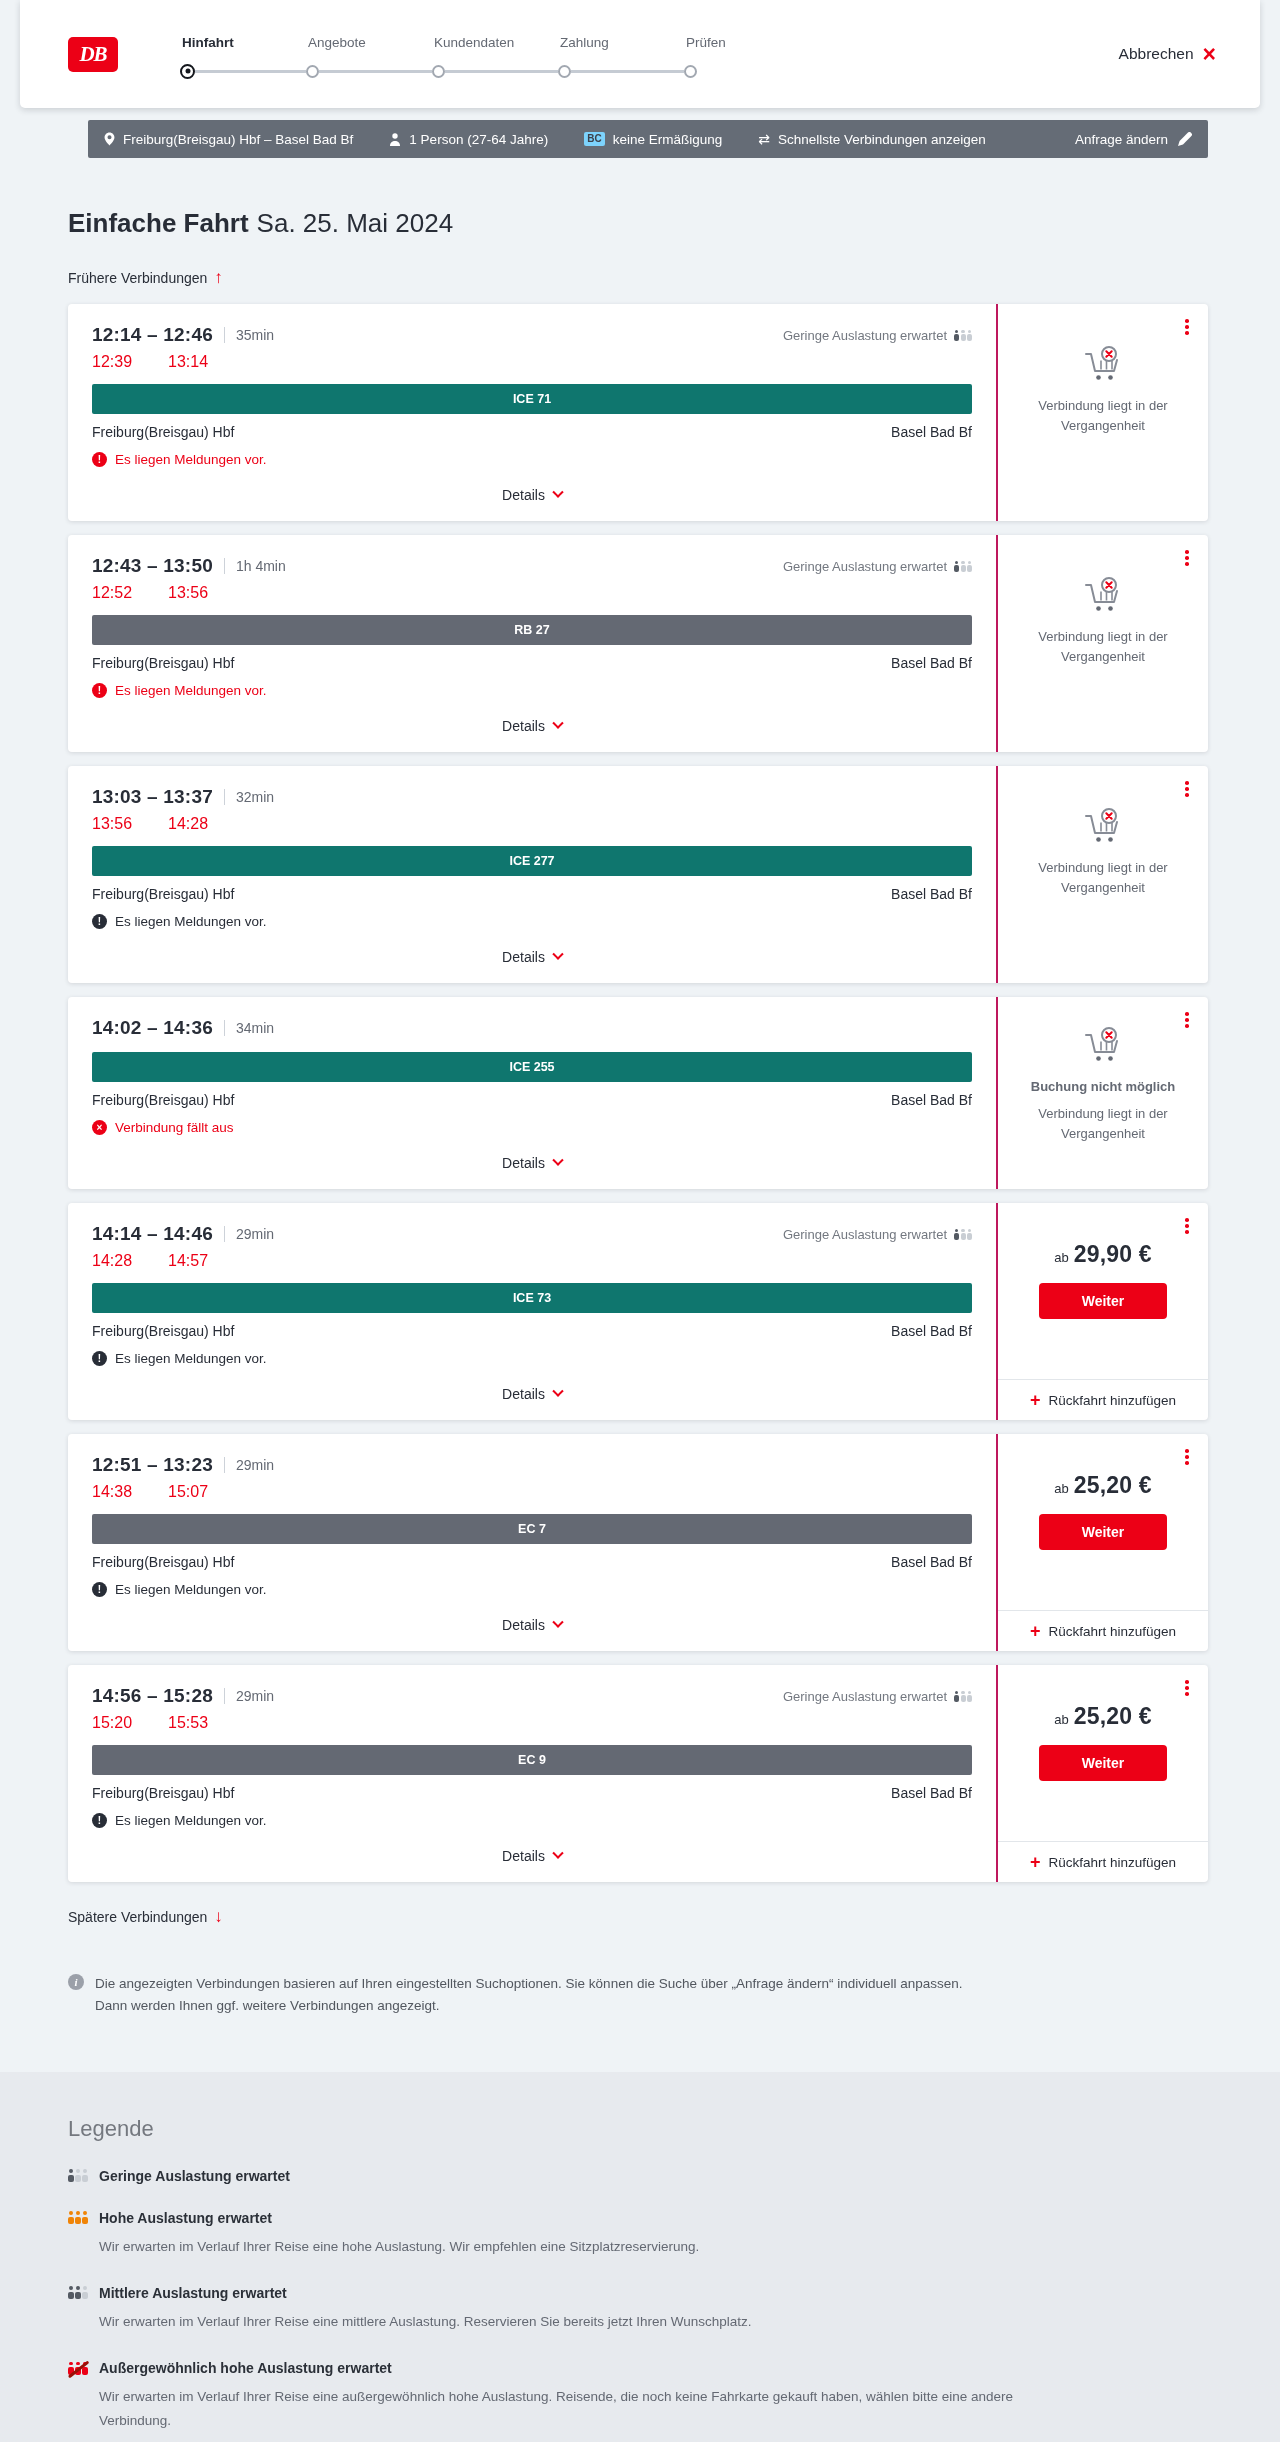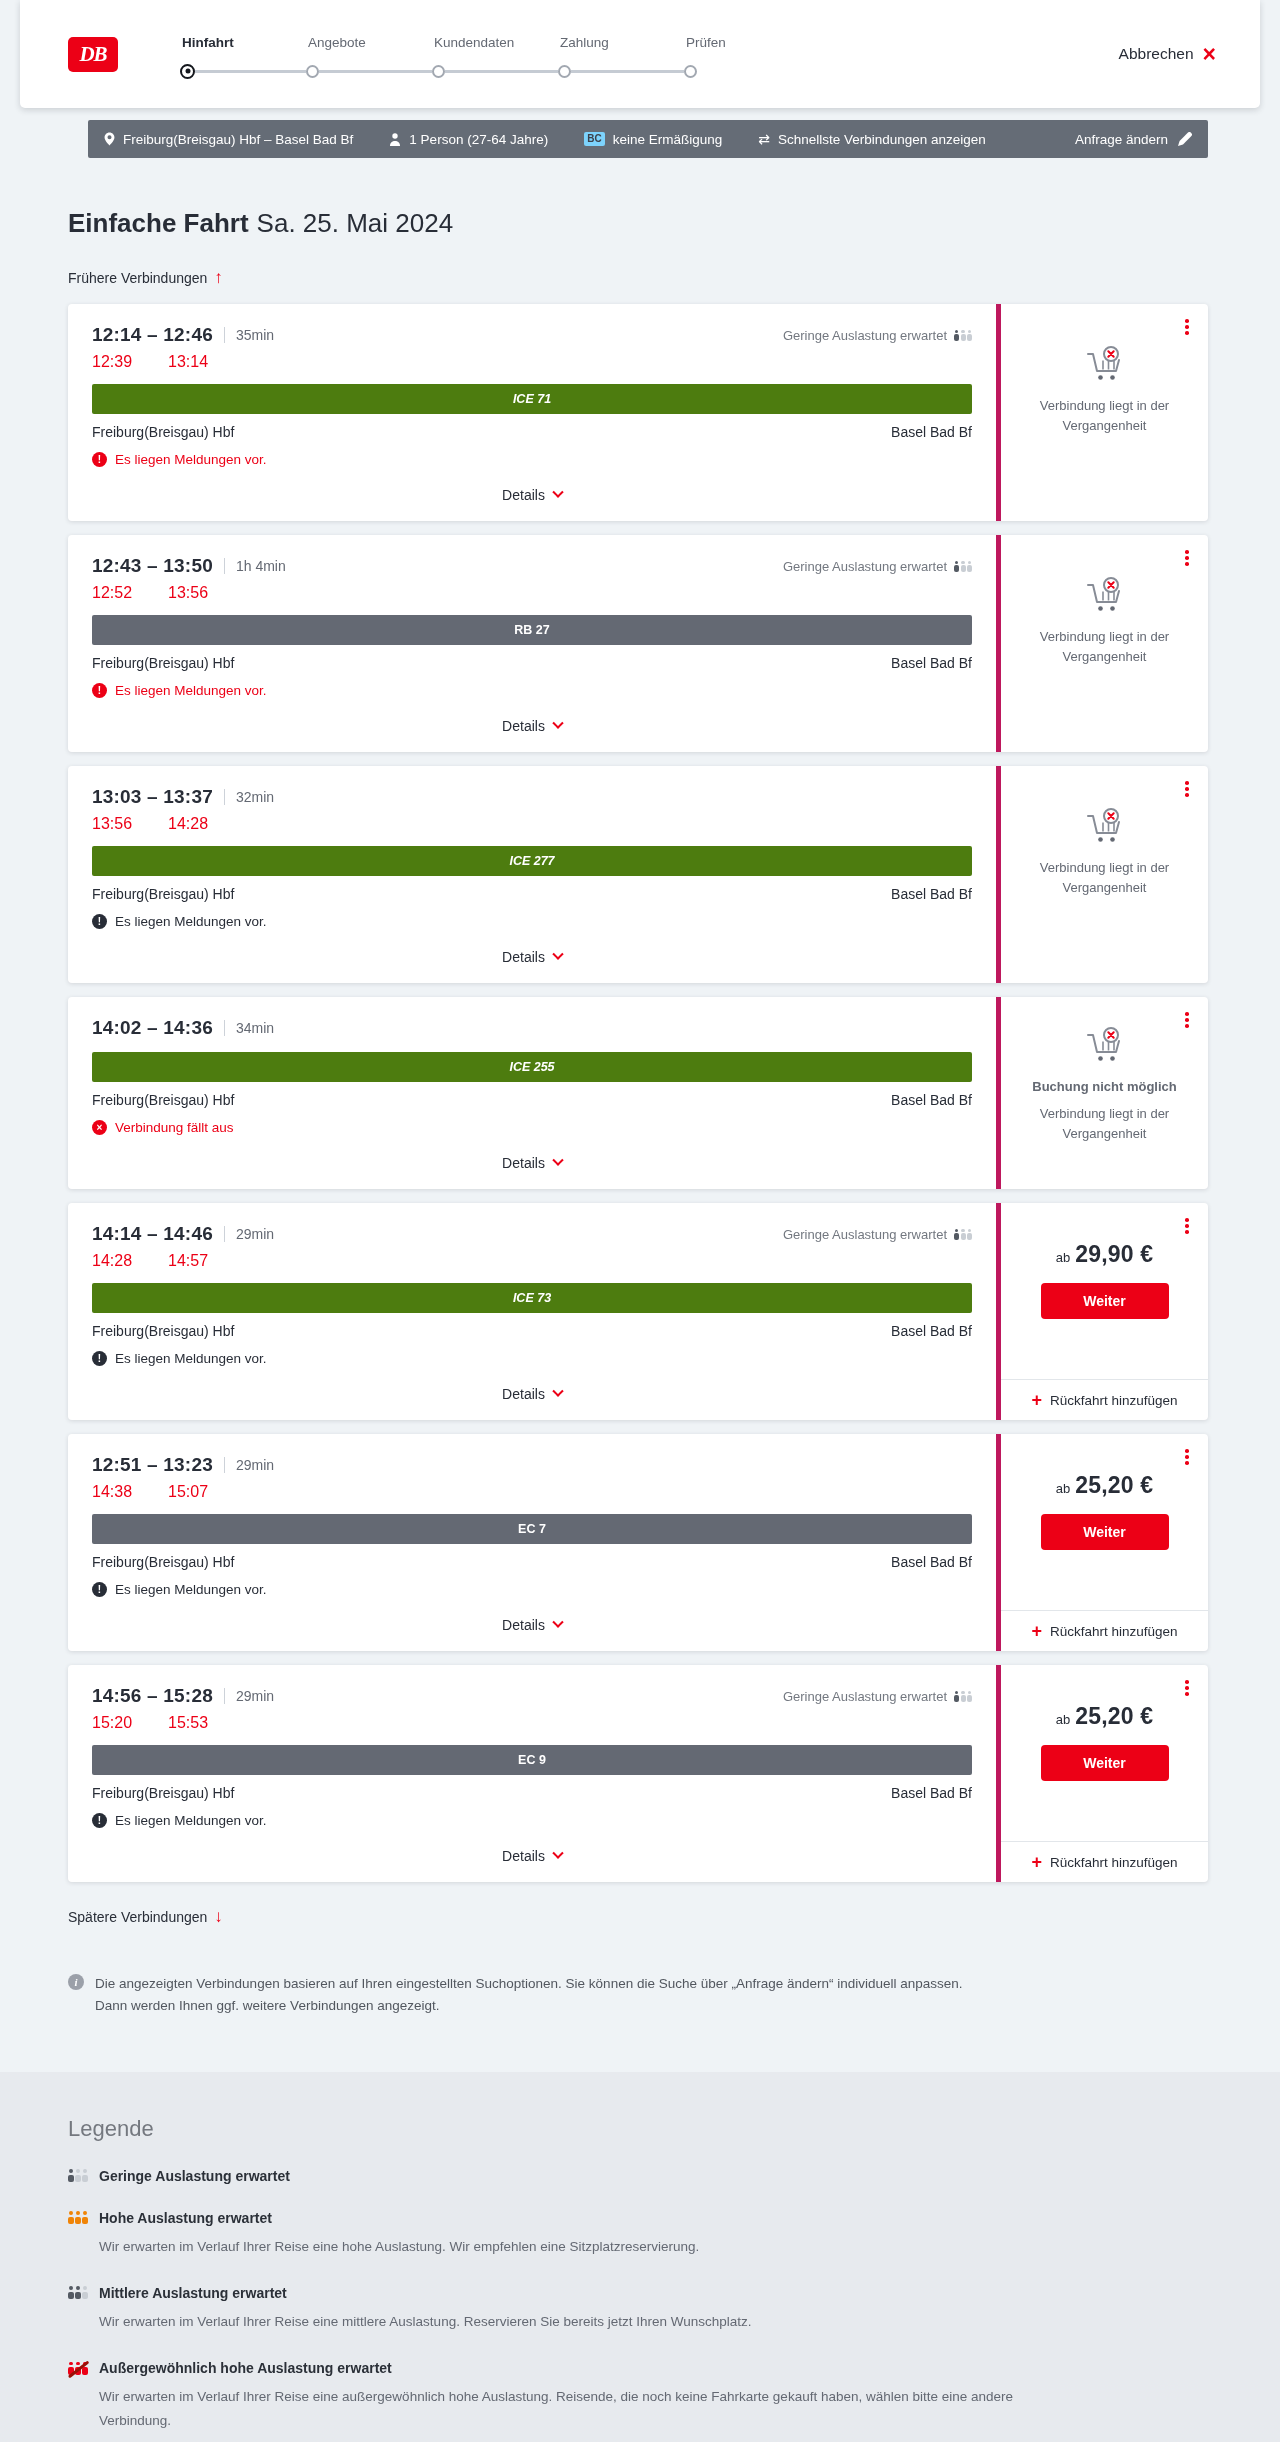--- a/index.html
+++ b/index.html
@@ -88,40 +88,40 @@
   .pgroup { display: inline-flex; align-items: flex-end; gap: 1.5px; }
   .pp { width: 5px; height: 11px; position: relative; display: inline-block; --pc: #c9ced4; }
   .pp.on { --pc: #545a63; }
   .pp::before { content:''; position:absolute; top:0; left:.8px; width:3.4px; height:3.4px; border-radius:50%; background:var(--pc); }
   .pp::after  { content:''; position:absolute; bottom:0; left:0; width:5px; height:6.2px; border-radius:2px; background:var(--pc); }
   .delayed { margin-top: 7px; display: flex; gap: 36px; color: #ec0016; font-size: 16px; }
   .trainbar {
     margin-top: 13px; height: 30px; border-radius: 2px; color: #fff;
     font-size: 12.5px; font-weight: bold; display: flex; align-items: center; justify-content: center;
   }
-  .train-dark .trainbar { background: #4d7c0f; font-style: italic; }
+  .train-dark .trainbar { background: #0f766e; }
   .train-gray .trainbar { background: #646973; }
   .stations { margin-top: 10px; display: flex; justify-content: space-between; font-size: 14px; }
   .message { margin-top: 12px; display: flex; align-items: center; gap: 8px; font-size: 13.5px; }
   .msgicon {
     width: 15px; height: 15px; border-radius: 50%; color: #fff; flex: none;
     display: flex; align-items: center; justify-content: center;
     font-size: 10px; font-weight: bold; line-height: 1;
   }
   .msg-red  .message { color: #ec0016; }  .msg-red  .msgicon { background:#ec0016; }
   .msg-cancel .message { color: #ec0016; } .msg-cancel .msgicon { background:#ec0016; }
   .msg-dark .message { color: #282d37; }  .msg-dark .msgicon { background:#282d37; }
   .details {
     margin: 14px auto 0; display: flex; align-items: center; gap: 9px;
     background: none; border: none; font: inherit; font-size: 14px; color: #282d37; cursor: pointer; padding: 6px;
   }
   .chev { width: 8px; height: 8px; border-right: 2.4px solid #ec0016; border-bottom: 2.4px solid #ec0016;
           transform: rotate(45deg) translate(-2px,-2px); }
 
-  .card-side { width: 212px; border-left: 5px solid #be185d; position: relative; display: flex; flex-direction: column; }
+  .card-side { width: 212px; border-left: 2px solid #be185d; position: relative; display: flex; flex-direction: column; }
   .kebab { position: absolute; top: 12px; right: 16px; background: none; border: none; cursor: pointer;
            display: flex; flex-direction: column; gap: 2.6px; padding: 3px; }
   .kebab i { width: 3.6px; height: 3.6px; border-radius: 50%; background: #ec0016; }
 
   .panel-past { flex: 1; display: flex; flex-direction: column; align-items: center; padding: 42px 18px 14px; text-align: center; }
   .panel-past.with-note { padding-top: 30px; }
   .booking-note { font-size: 13px; color: #646973; margin-top: 16px; font-weight: bold; }
   .past-note { font-size: 13px; color: #646973; margin-top: 14px; line-height: 1.5; max-width: 150px; }
   .booking-note + .past-note { margin-top: 10px; }
 

